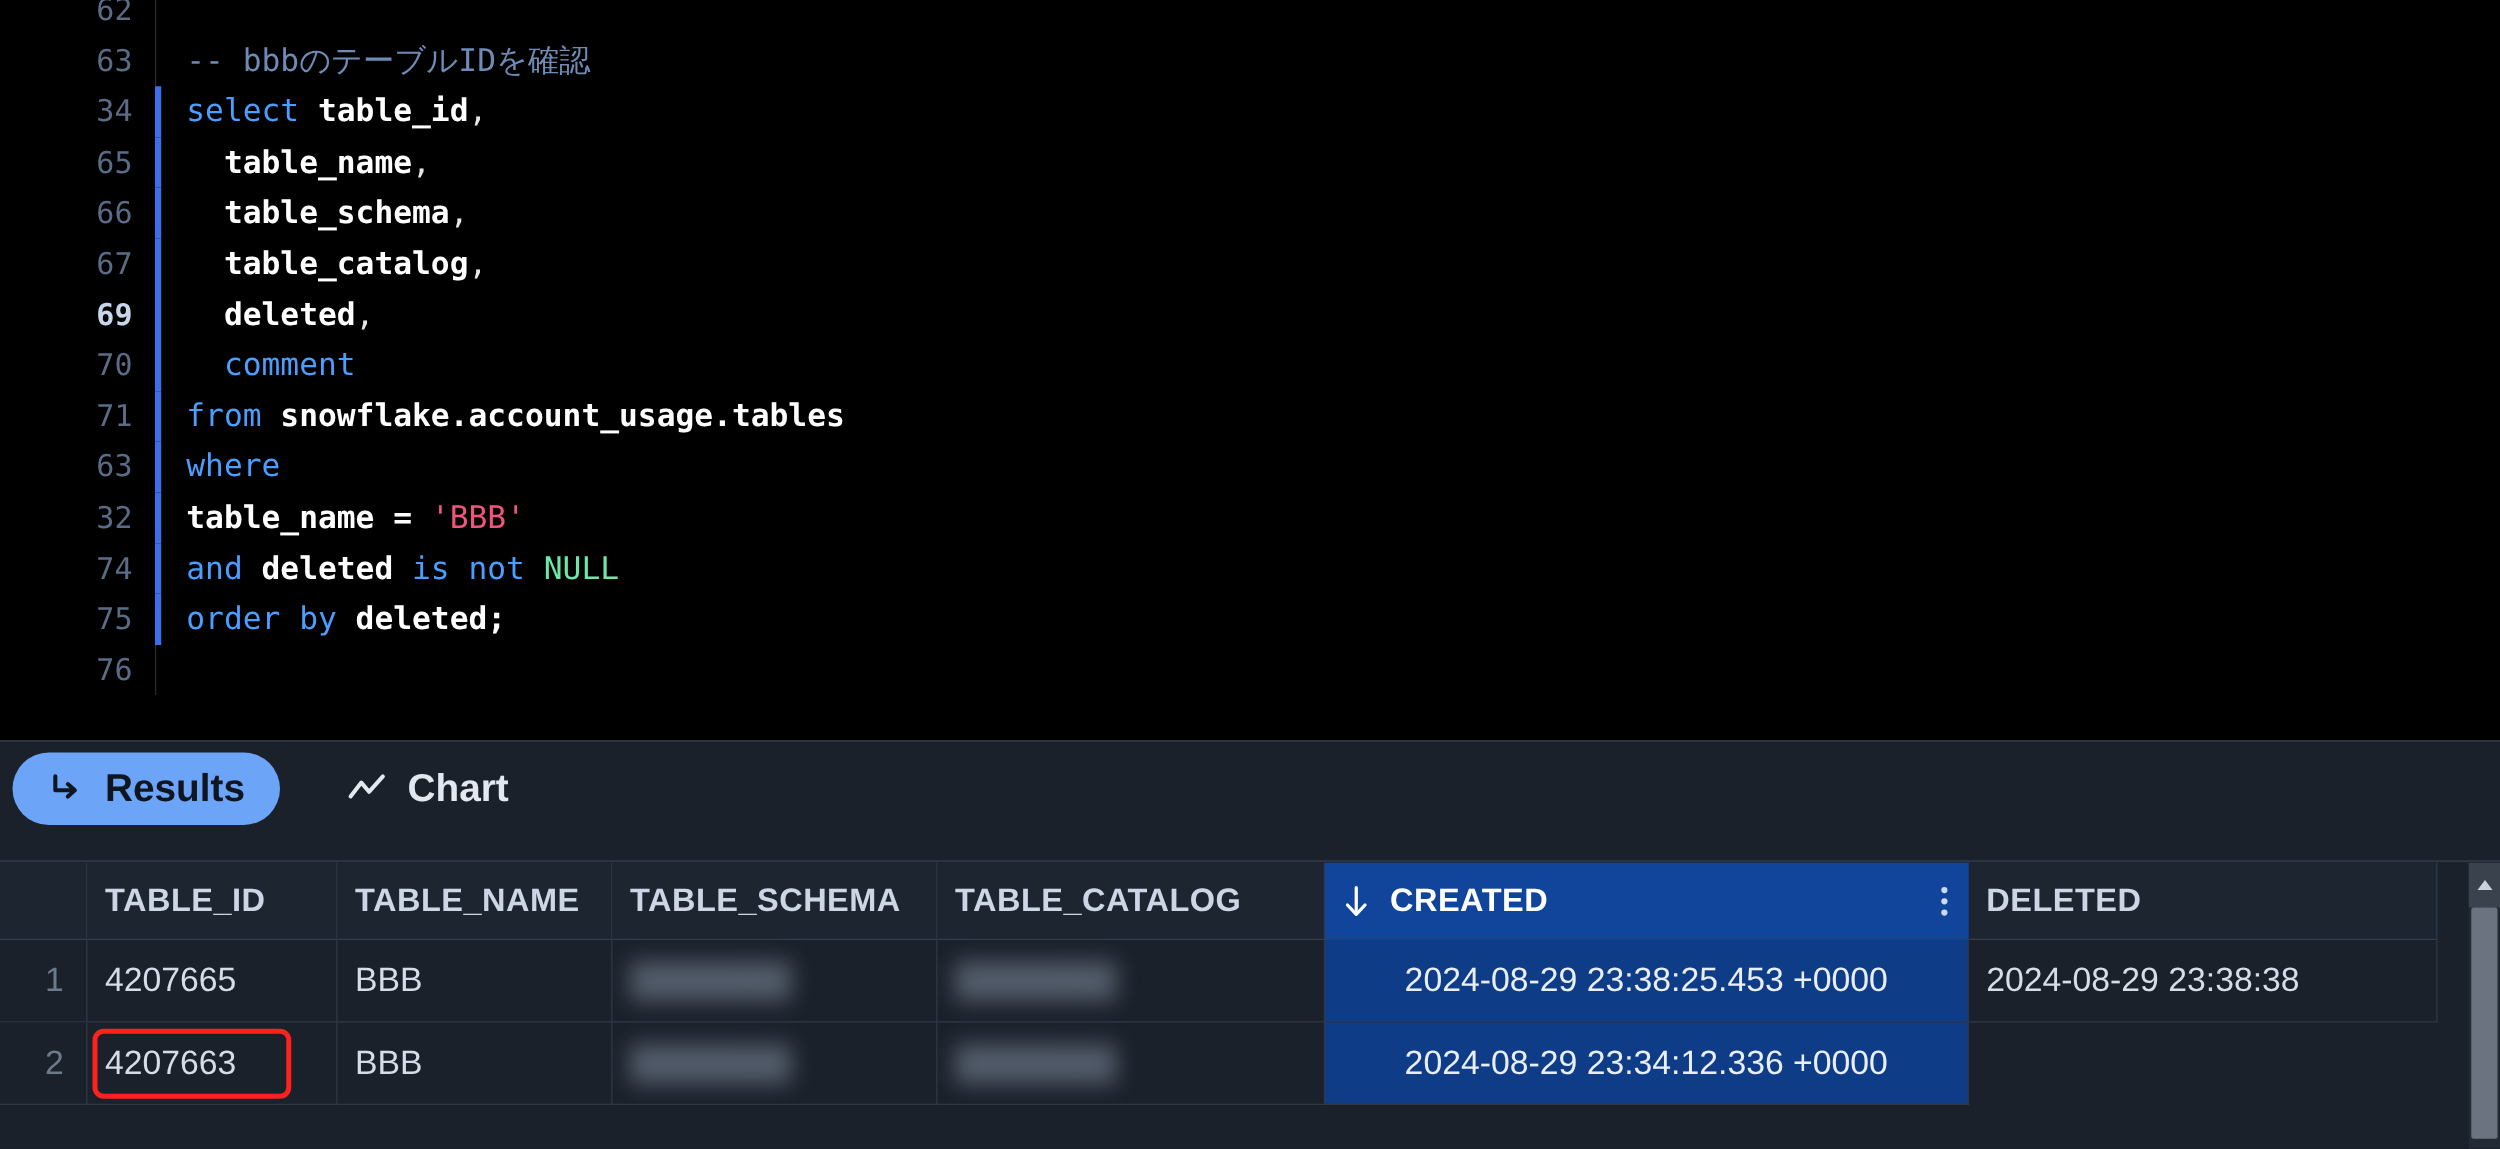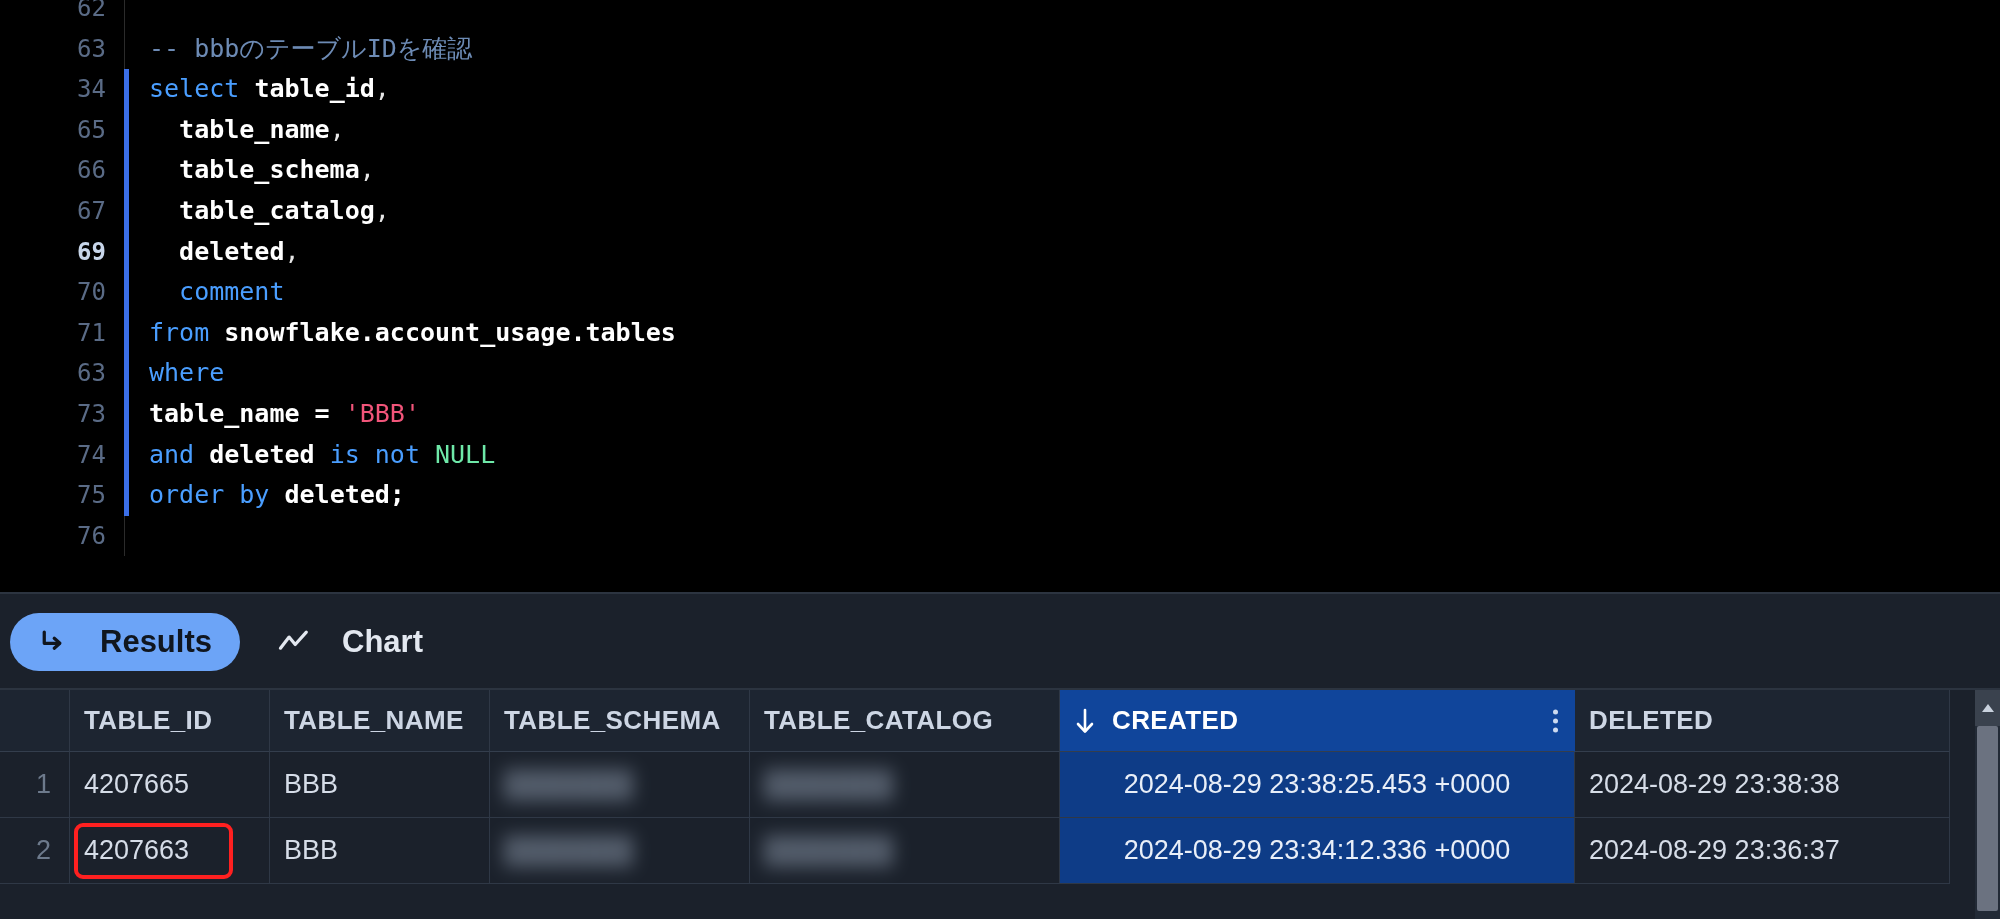--- a/index.html
+++ b/index.html
@@ -65,22 +65,22 @@
   .results-panel {
     position:absolute; left:0; top:594px; width:2000px; height:325px;
     background:#1b212b;
   }
 
   .tabbar {
     position:absolute; left:0; top:0; width:2000px; height:96px;
     background:#1b212b;
   }
   .tab {
-    position:absolute; top:19px;
-    display:flex; align-items:center; gap:32px;
+    position:absolute; top:8px;
+    display:flex; align-items:center; gap:16px;
     height:58px; padding:0 28px;
     border-radius:29px;
     font-size:31px; font-weight:bold;
     cursor:pointer;
   }
   .tab.active { left:10px; background:#6ca4f7; color:#10161f; }
   .tab.inactive { left:250px; background:transparent; color:#e3e8f0; }
   .tab svg { display:block; }
 
   .tabbar-underline {
@@ -197,21 +197,21 @@
       <div class="row thinline"><span class="lineno">62</span><span class="gutterbar"></span><span class="codecell"></span></div>
       <div class="row thinline"><span class="lineno">63</span><span class="gutterbar"></span><span class="codecell"><span class="cmt">-- bbbのテーブルIDを確認</span></span></div>
       <div class="row block"><span class="lineno">34</span><span class="gutterbar"></span><span class="codecell"><span class="kw">select</span><span class="plain"> </span><span class="idb">table_id</span><span class="plain">,</span></span></div>
       <div class="row block"><span class="lineno">65</span><span class="gutterbar"></span><span class="codecell"><span class="plain">  </span><span class="idb">table_name</span><span class="plain">,</span></span></div>
       <div class="row block"><span class="lineno">66</span><span class="gutterbar"></span><span class="codecell"><span class="plain">  </span><span class="idb">table_schema</span><span class="plain">,</span></span></div>
       <div class="row block"><span class="lineno">67</span><span class="gutterbar"></span><span class="codecell"><span class="plain">  </span><span class="idb">table_catalog</span><span class="plain">,</span></span></div>
       <div class="row block current"><span class="lineno">69</span><span class="gutterbar"></span><span class="codecell"><span class="plain">  </span><span class="idb">deleted</span><span class="plain">,</span></span></div>
       <div class="row block"><span class="lineno">70</span><span class="gutterbar"></span><span class="codecell"><span class="plain">  </span><span class="kw">comment</span></span></div>
       <div class="row block"><span class="lineno">71</span><span class="gutterbar"></span><span class="codecell"><span class="kw">from</span><span class="plain"> </span><span class="idb">snowflake.account_usage.tables</span></span></div>
       <div class="row block"><span class="lineno">63</span><span class="gutterbar"></span><span class="codecell"><span class="kw">where</span></span></div>
-      <div class="row block"><span class="lineno">73</span><span class="gutterbar"></span><span class="codecell"><span class="idb">table_name</span><span class="plain"> </span><span class="idb">=</span><span class="plain"> </span><span class="str">'BBB'</span></span></div>
+      <div class="row block"><span class="lineno">32</span><span class="gutterbar"></span><span class="codecell"><span class="idb">table_name</span><span class="plain"> </span><span class="idb">=</span><span class="plain"> </span><span class="str">'BBB'</span></span></div>
       <div class="row block"><span class="lineno">74</span><span class="gutterbar"></span><span class="codecell"><span class="kw">and</span><span class="plain"> </span><span class="idb">deleted</span><span class="plain"> </span><span class="kw">is not</span><span class="plain"> </span><span class="nul">NULL</span></span></div>
       <div class="row block"><span class="lineno">75</span><span class="gutterbar"></span><span class="codecell"><span class="kw">order by</span><span class="plain"> </span><span class="idb">deleted;</span></span></div>
       <div class="row thinline"><span class="lineno">76</span><span class="gutterbar"></span><span class="codecell"></span></div>
     </div>
 </div>
 
 <div class="divider"></div>
 
 <div class="results-panel">
 
@@ -315,23 +315,20 @@
             </div>
           </div>
           <div class="cell c-catalog">
             <div class="redact">
               <span class="blob">███████</span>
             </div>
           </div>
           <div class="cell c-created sorted-cell">
             <span>2024-08-29 23:34:12.336 +0000</span>
           </div>
-          <div class="cell c-deleted">
-            <span>2024-08-29 23:36:37</span>
-          </div>
         </div>
         <div class="hl-box" style="border-color: rgb(255, 32, 32); top: 133px;"></div>
       </div>
 
     <div class="vscroll">
       <div class="arrow-btn">
         <svg width="14" height="10" viewBox="0 0 14 10">
             <polygon points="7,1 13,9 1,9" fill="#c9d2de"></polygon>
           </svg>
       </div>

